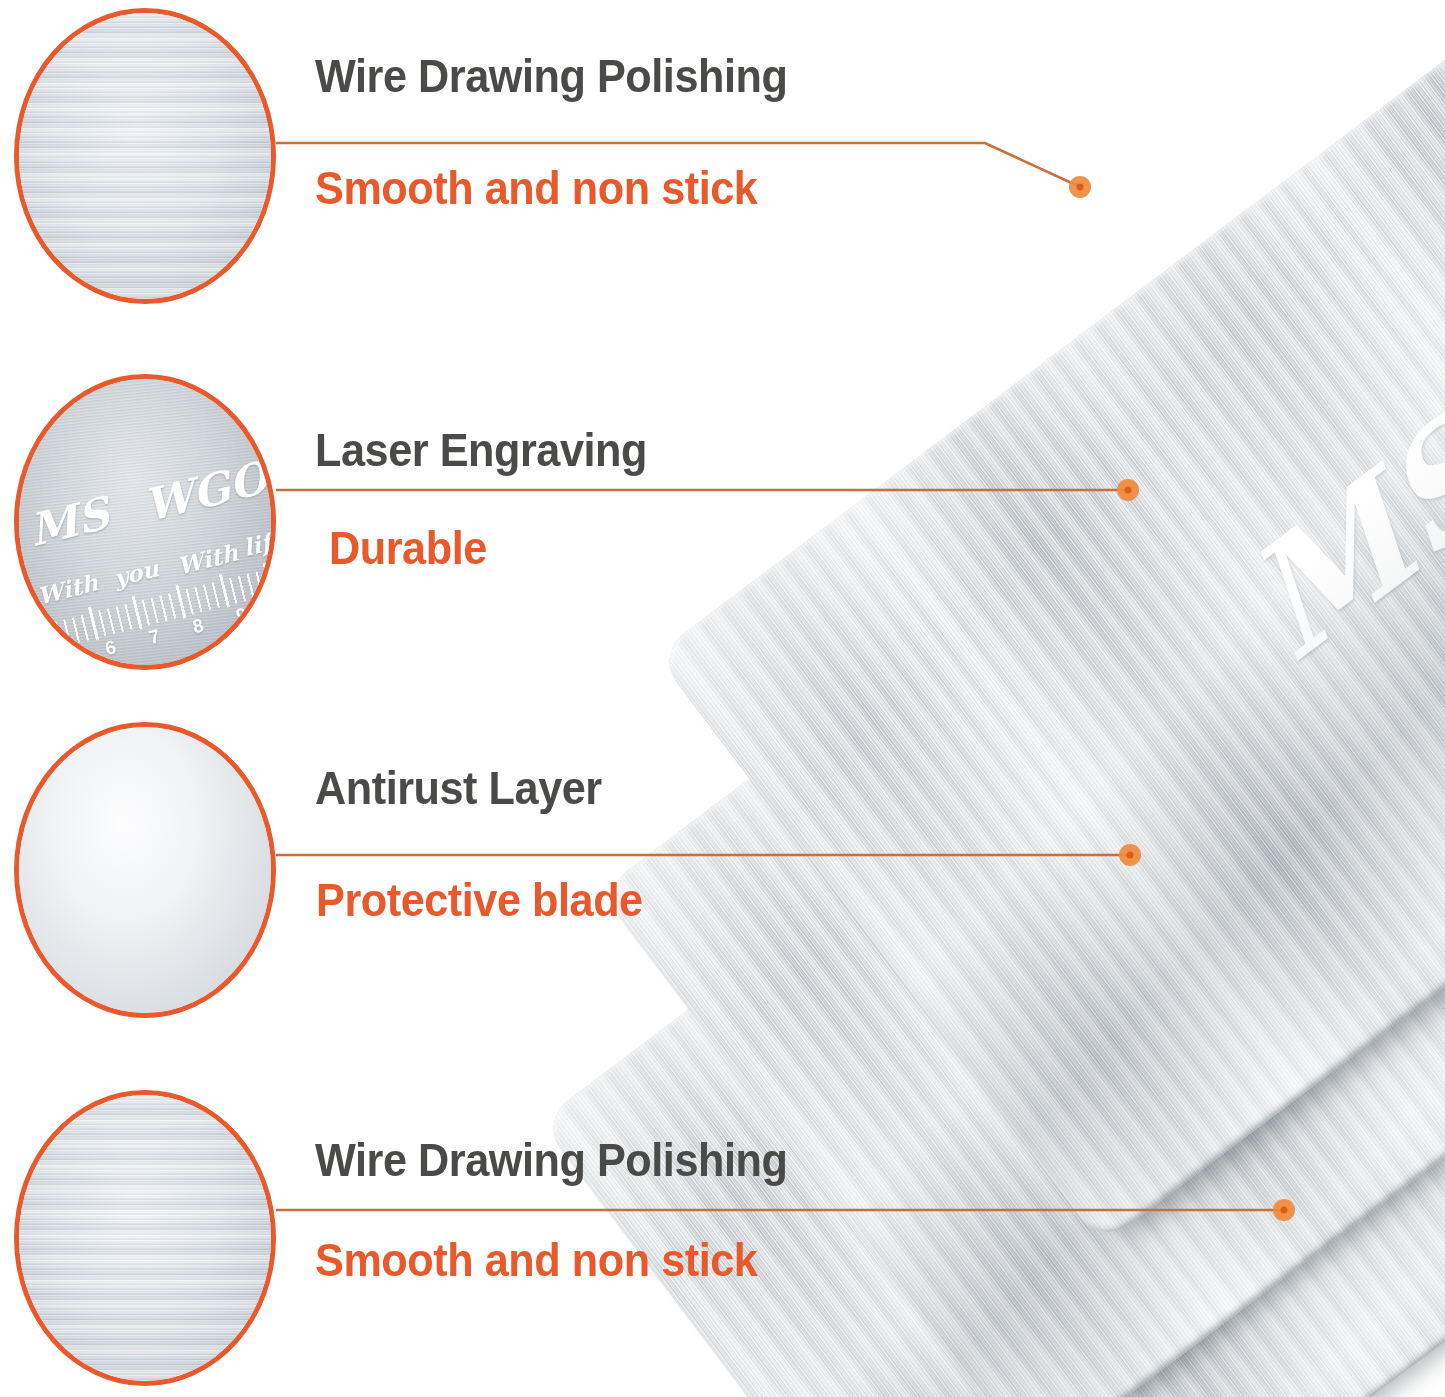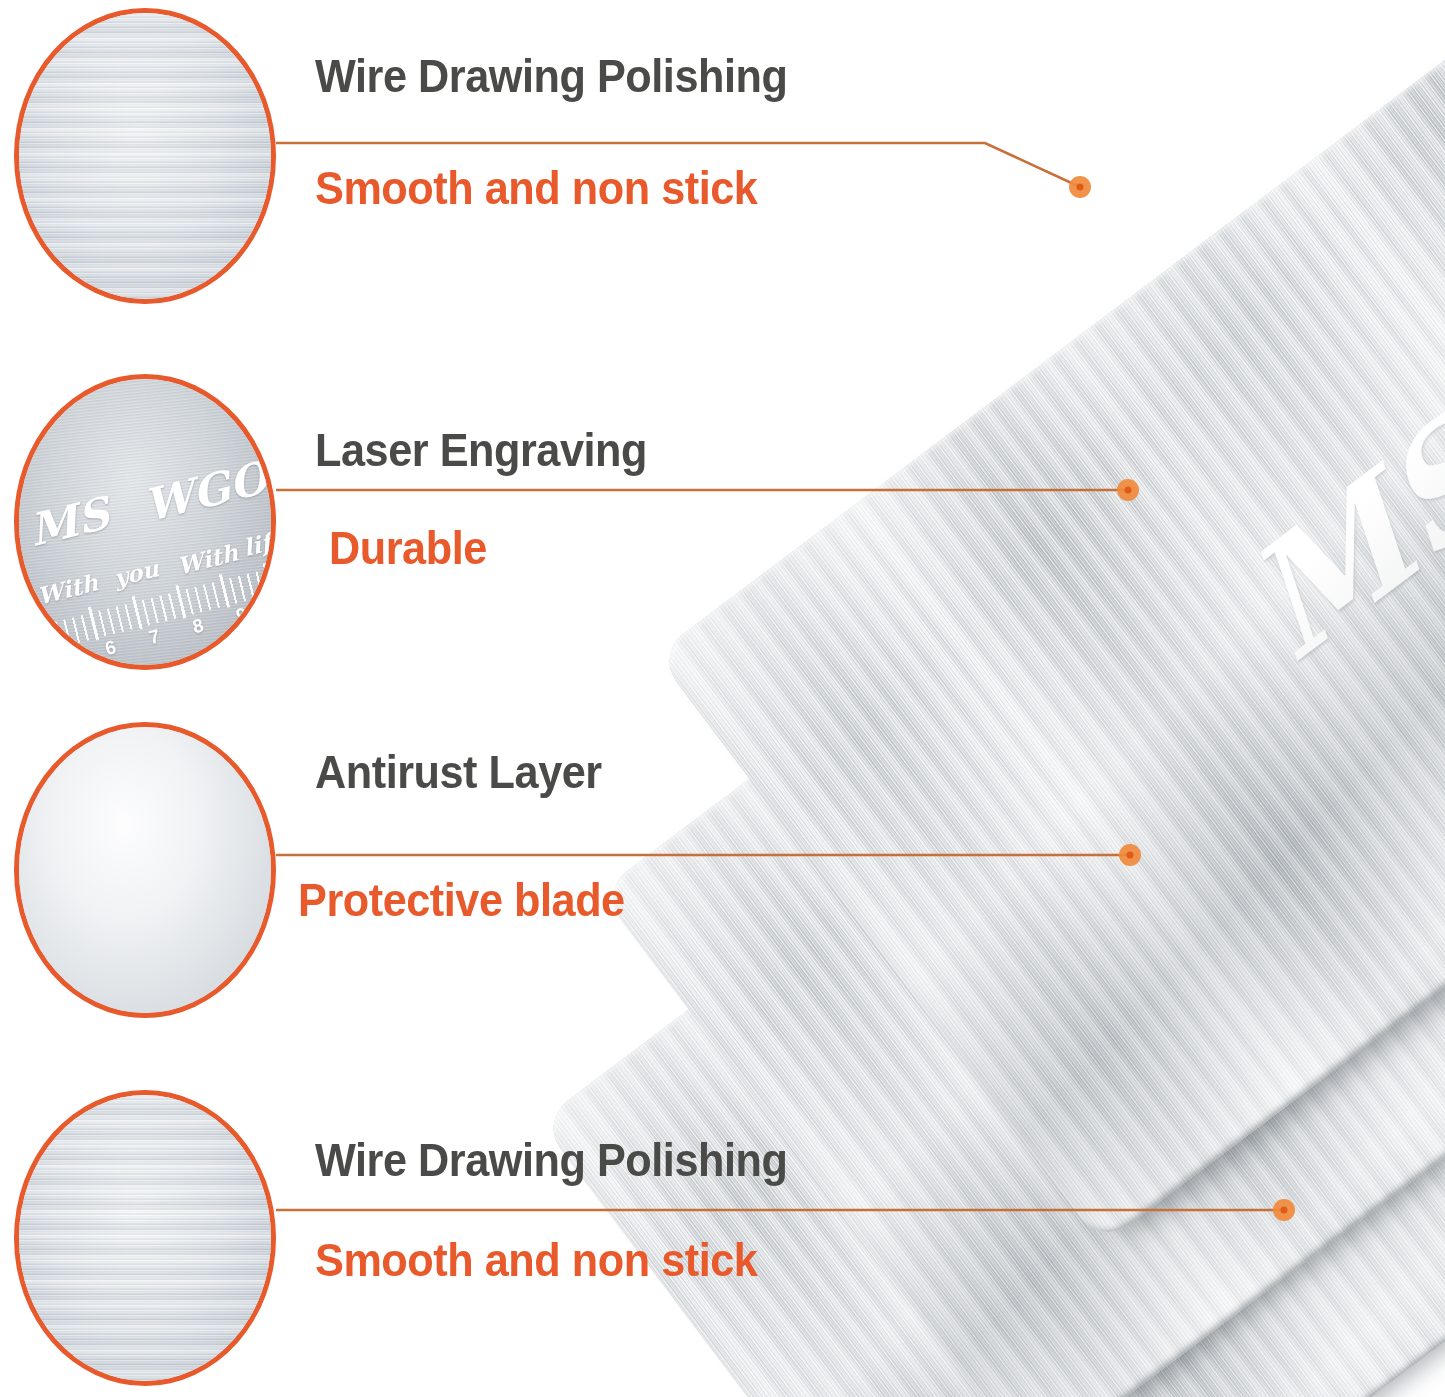--- a/index.html
+++ b/index.html
@@ -307,24 +307,24 @@
     </div>
     <div class="callout-text" style="left:329px; top:520px;">
       <div class="callout-sub">Durable</div>
     </div>
   </div>
 
   <div class="callout">
     <div class="callout-bubble" style="left:14px; top:722px; width:262px; height:296px;">
       <div class="bubble-fill tex-plain"></div>
     </div>
-    <div class="callout-text" style="left:315px; top:744px;">
+    <div class="callout-text" style="left:315px; top:760px;">
       <div class="callout-title">Antirust Layer</div>
     </div>
-    <div class="callout-text" style="left:298px; top:872px;">
+    <div class="callout-text" style="left:316px; top:872px;">
       <div class="callout-sub">Protective blade</div>
     </div>
   </div>
 
   <div class="callout">
     <div class="callout-bubble" style="left:14px; top:1090px; width:262px; height:296px;">
       <div class="bubble-fill tex-brushed-h"></div>
     </div>
     <div class="callout-text" style="left:315px; top:1132px;">
       <div class="callout-title">Wire Drawing Polishing</div>

